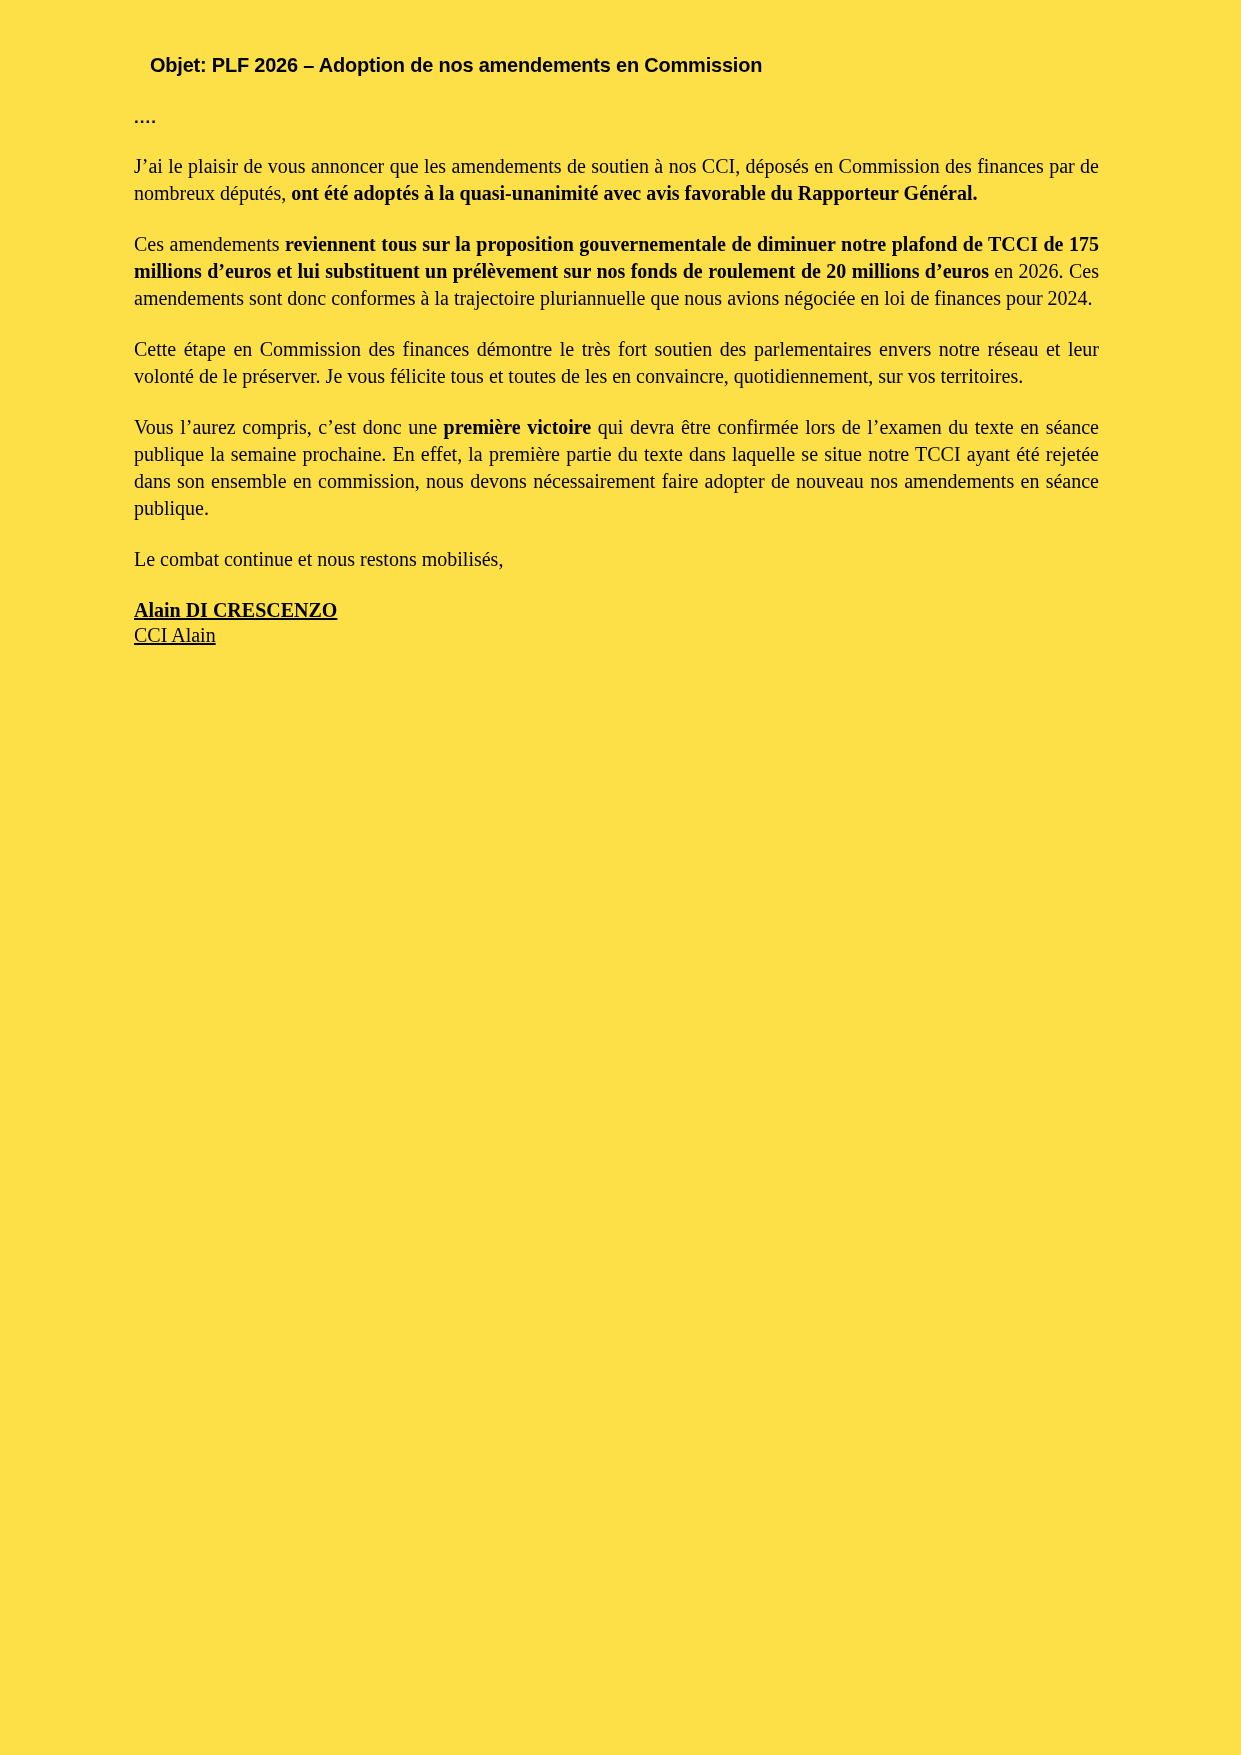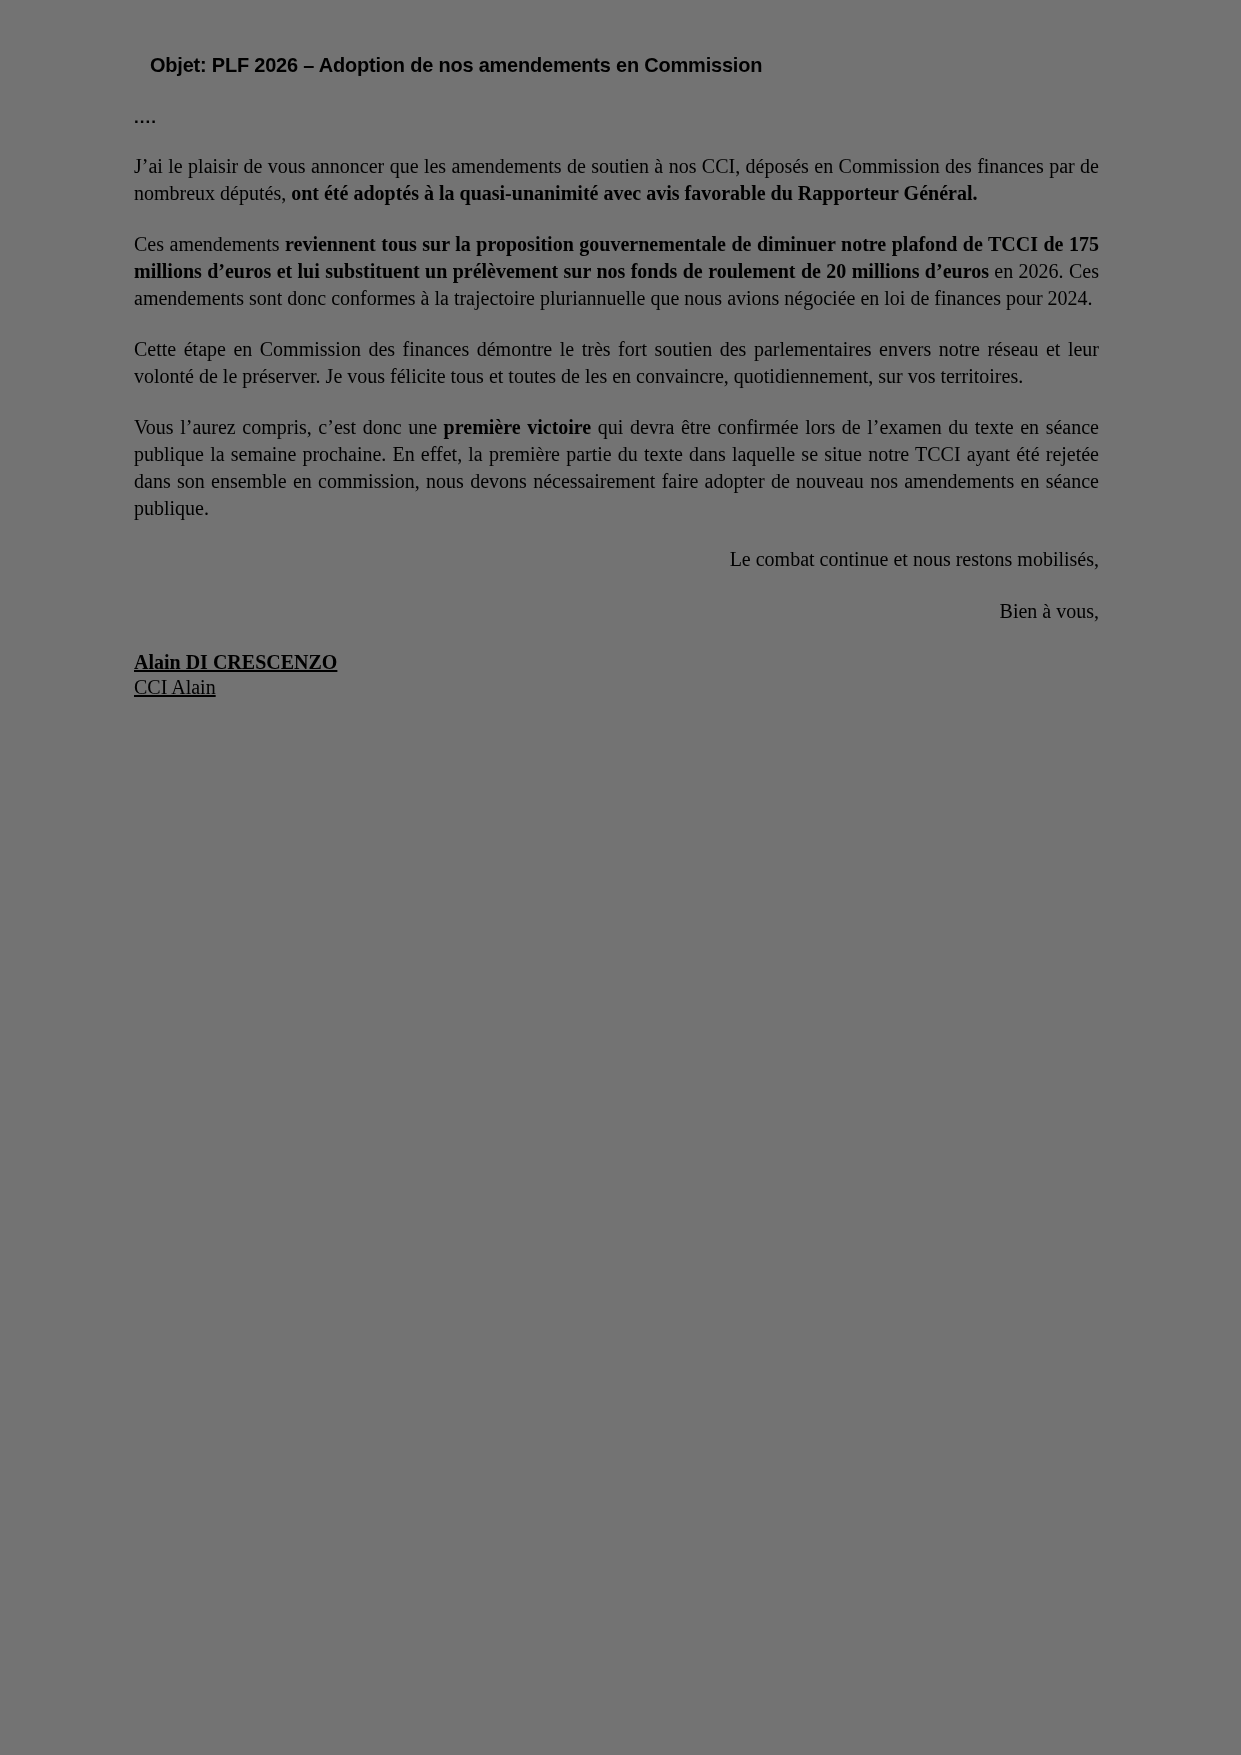--- a/index.html
+++ b/index.html
@@ -4,21 +4,21 @@
 <style>
   html, body {
     margin: 0;
     padding: 0;
     background: #ffffff;
   }
   .page {
     position: relative;
     width: 1241px;
     height: 1755px;
-    background: #737373;
+    background: #fde047;
     color: #000000;
     box-sizing: border-box;
     padding: 52px 142px 0 134px;
     overflow: hidden;
   }
   .subject {
     font-family: "Liberation Sans", "DejaVu Sans", sans-serif;
     font-weight: 700;
     font-size: 21px;
     line-height: 26px;
@@ -43,21 +43,21 @@
   }
   .para {
     margin: 0 0 24px 0;
     text-align: justify;
   }
   .para.first {
     margin-top: 26px;
   }
   .line {
     margin: 0 0 25px 0;
-    text-align: right;
+    text-align: left;
   }
   .b {
     font-weight: 700;
   }
   .signature {
     margin-top: 18px;
     line-height: 25px;
   }
   .signature .sig-row {
     margin: 0;
@@ -82,21 +82,20 @@
 
     <p class="para"><span>Ces amendements </span><span class="b">reviennent tous sur la proposition gouvernementale de diminuer notre plafond de TCCI de 175 millions d’euros et lui substituent un prélèvement sur nos fonds de roulement de 20 millions d’euros</span><span> en 2026. Ces amendements sont donc conformes à la trajectoire pluriannuelle que nous avions négociée en loi de finances pour 2024.</span></p>
 
     <p class="para"><span>Cette étape en Commission des finances démontre le très fort soutien des parlementaires envers notre réseau et leur volonté de le préserver. Je vous félicite tous et toutes de les en convaincre, quotidiennement, sur vos territoires.</span></p>
 
     <p class="para"><span>Vous l’aurez compris, c’est donc une </span><span class="b">première victoire</span><span> qui devra être confirmée lors de l’examen du texte en séance publique la semaine prochaine. En effet, la première partie du texte dans laquelle se situe notre TCCI ayant été rejetée dans son ensemble en commission, nous devons nécessairement faire adopter de nouveau nos amendements en séance publique.</span></p>
 
     <p class="line">Le combat continue et nous restons mobilisés,</p>
 
 
-    <p class="line">Bien à vous,</p>
 
     <div class="signature">
       <p class="sig-row name">Alain DI CRESCENZO</p>
       <p class="sig-row">CCI Alain</p>
     </div>
 
   </div>
 
 </div>
 

